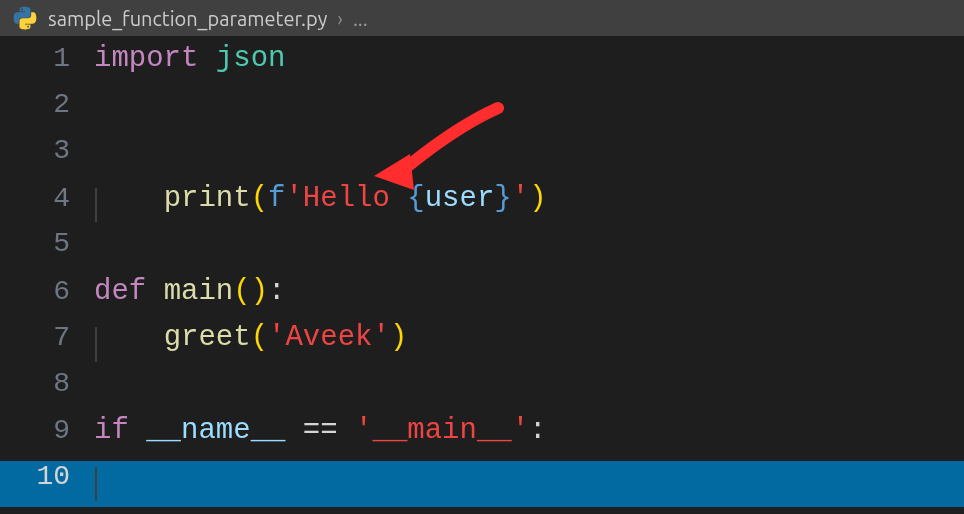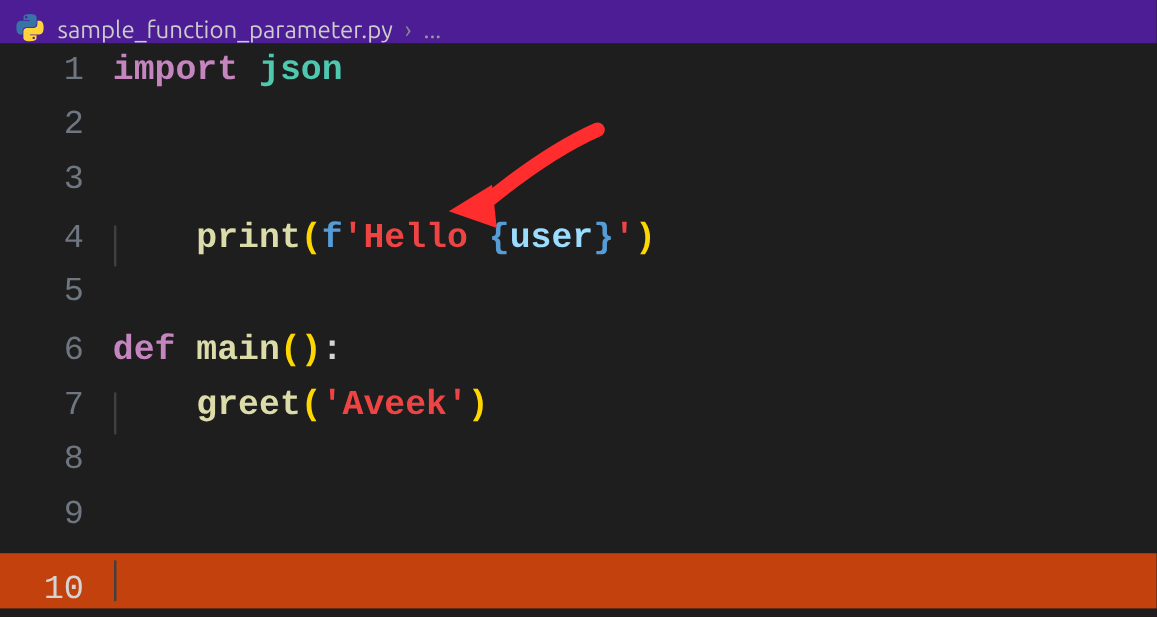--- a/index.html
+++ b/index.html
@@ -6,24 +6,24 @@
     margin: 0;
     padding: 0;
     width: 964px;
     height: 514px;
     background: #1e1e1e;
     font-family: Menlo, Consolas, "Courier New", monospace;
     overflow: hidden;
   }
   .breadcrumb {
     display: flex;
-    align-items: flex-end;
+    align-items: center;
     height: 36px;
     padding: 0 12px;
-    background: #4c1d95;
+    background: #404040;
     color: #bfbfbf;
     font-family: -apple-system, "Segoe UI", Ubuntu, sans-serif;
     font-size: 20px;
     gap: 10px;
   }
   .breadcrumb .icon {
     width: 26px;
     height: 26px;
     display: inline-flex;
     align-items: center;
@@ -57,25 +57,23 @@
     user-select: none;
   }
   .gutter.current {
     color: #d4d4d4;
   }
   .code {
     font-size: 29px;
     white-space: pre;
     color: #d4d4d4;
     position: relative;
-    font-weight: bold;
   }
   .row.current {
-    background: #c2410c;
-    align-items: flex-end;
+    background: #0369a1;
   }
   
   .tk-pink { color: #c586c0; }      
   .tk-module { color: #4ec9b0; }    
   .tk-fn { color: #dcdcaa; }        
   .tk-param { color: #9cdcfe; }     
   .tk-var { color: #9cdcfe; }       
   .tk-punct { color: #d4d4d4; }
   .tk-brackets { color: #ffd700; }
   .tk-str { color: #ef4444; }
@@ -176,20 +174,21 @@
     <div class="code">    <span class="tk-fn">greet</span><span class="tk-brackets">(</span><span class="tk-str">'Aveek'</span><span class="tk-brackets">)</span></div>
   </div>
 
   <div class="row">
     <div class="gutter">8</div>
     <div class="code"></div>
   </div>
 
   <div class="row">
     <div class="gutter">9</div>
+    <div class="code"><span class="tk-pink">if</span><span> </span><span class="tk-var">__name__</span><span> </span><span class="tk-op">==</span><span> </span><span class="tk-str">'__main__'</span><span class="tk-punct">:</span></div>
   </div>
 
   <div class="row current">
     <div class="indent-guide"></div>
     <div class="gutter current">10</div>
   </div>
 
   <div class="arrow-layer">
     <svg width="160" height="110" viewBox="0 0 160 110">
       <defs>

